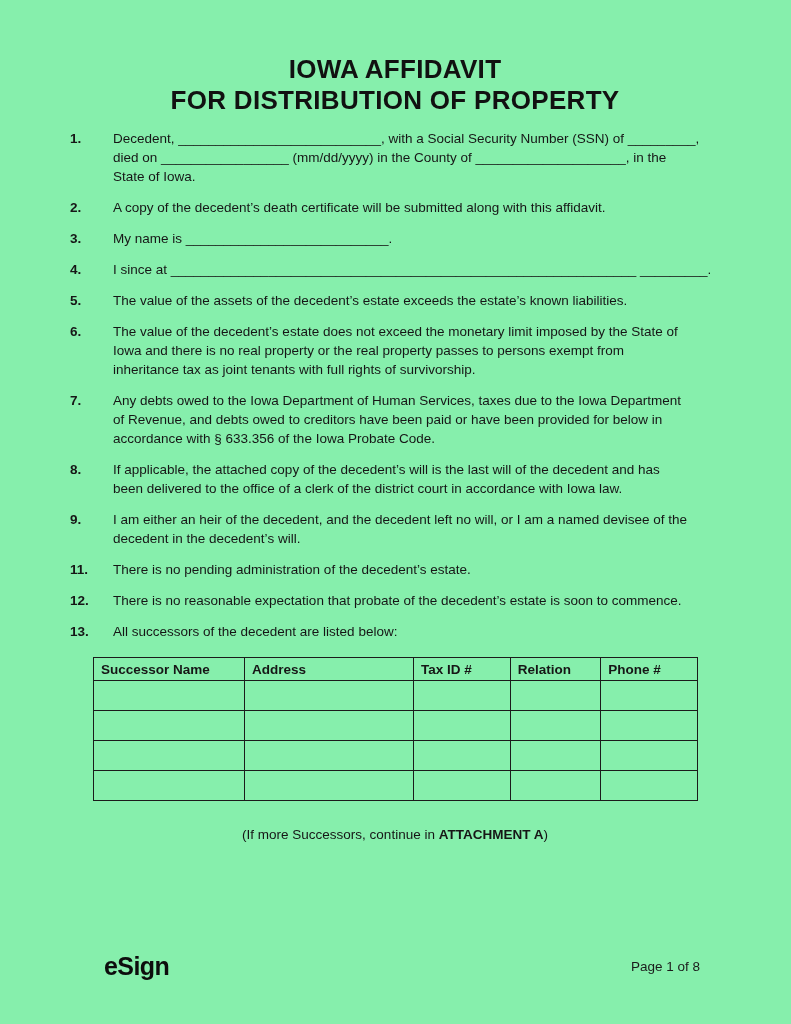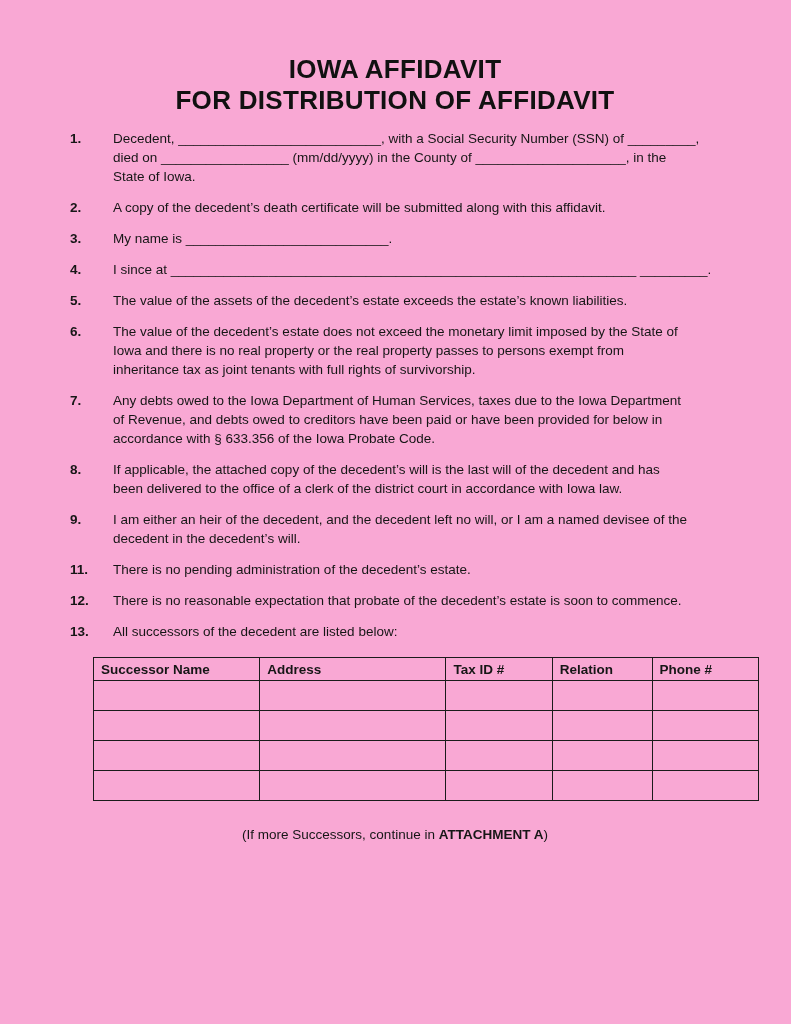--- a/index.html
+++ b/index.html
@@ -1,21 +1,21 @@
 <!DOCTYPE html>
 <html><head>
 <meta charset="utf-8">
 <style>
   html, body { margin: 0; padding: 0; background: #ffffff; }
   .page {
     position: relative;
     width: 791px;
     height: 1024px;
     margin: 0 auto;
-    background: #f9a8d4;
+    background: #86efac;
     box-sizing: border-box;
     padding: 54px 71px 0 70px;
     font-family: "Liberation Sans", sans-serif;
     color: #161616;
     overflow: hidden;
   }
   .doc-title {
     text-align: center;
     font-weight: bold;
     font-size: 26px;
@@ -42,21 +42,21 @@
     font-weight: bold;
   }
   .item .txt {
     flex: 1;
     white-space: pre-wrap;
     margin-left: 20px;
   }
   table.successors {
     border-collapse: collapse;
     table-layout: fixed;
-    width: 666px;
+    width: 605px;
     margin: 16px 0 0 23px;
   }
   table.successors th, table.successors td {
     border: 1.5px solid #1b1b1b;
     padding: 2px 7px;
     box-sizing: border-box;
   }
   table.successors th {
     text-align: left;
     font-size: 13.5px;
@@ -93,21 +93,21 @@
     color: #1b1b1b;
   }
 </style>
 </head>
 <body>
 
 <div class="page">
 
   <div class="doc-title">
     <div>IOWA AFFIDAVIT</div>
-    <div>FOR DISTRIBUTION OF AFFIDAVIT</div>
+    <div>FOR DISTRIBUTION OF PROPERTY</div>
   </div>
 
 
   <div class="list">
     <div class="item">
       <div class="num">1.</div>
       <div class="txt">Decedent, ___________________________, with a Social Security Number (SSN) of _________,
 died on _________________ (mm/dd/yyyy) in the County of ____________________, in the
 State of Iowa.</div>
     </div>
@@ -207,14 +207,18 @@
           <td></td>
           <td></td>
           <td></td>
           <td></td>
       </tr>
     </tbody>
   </table>
 
   <div class="tbl-note"><span>(If more Successors, continue in </span><b>ATTACHMENT A</b><span>)</span></div>
 
+  <div class="footer">
+    <div class="logo">eSign</div>
+    <div class="pageno">Page 1 of 8</div>
+  </div>
 
 </div>
 
 </body></html>

